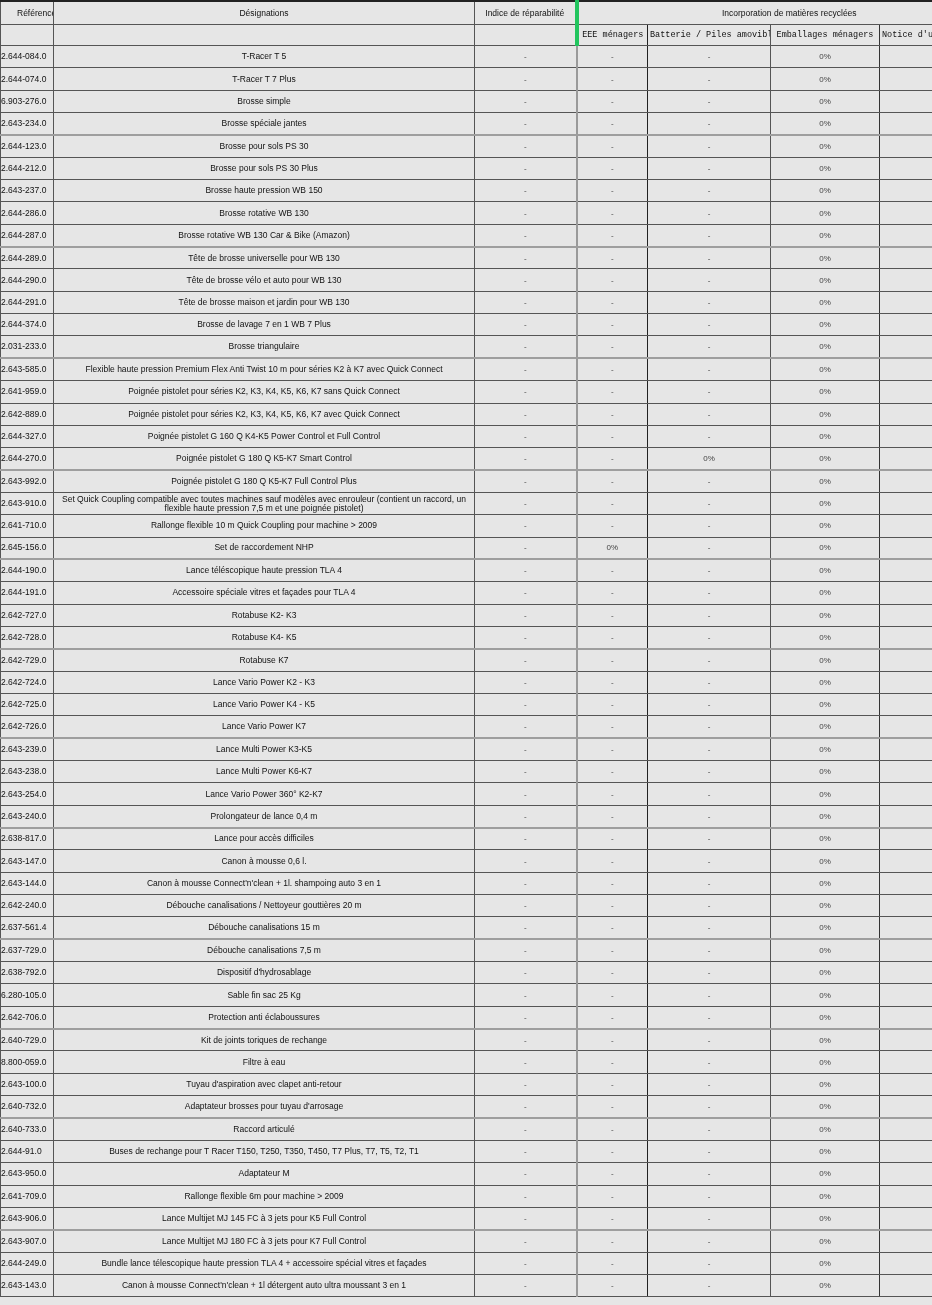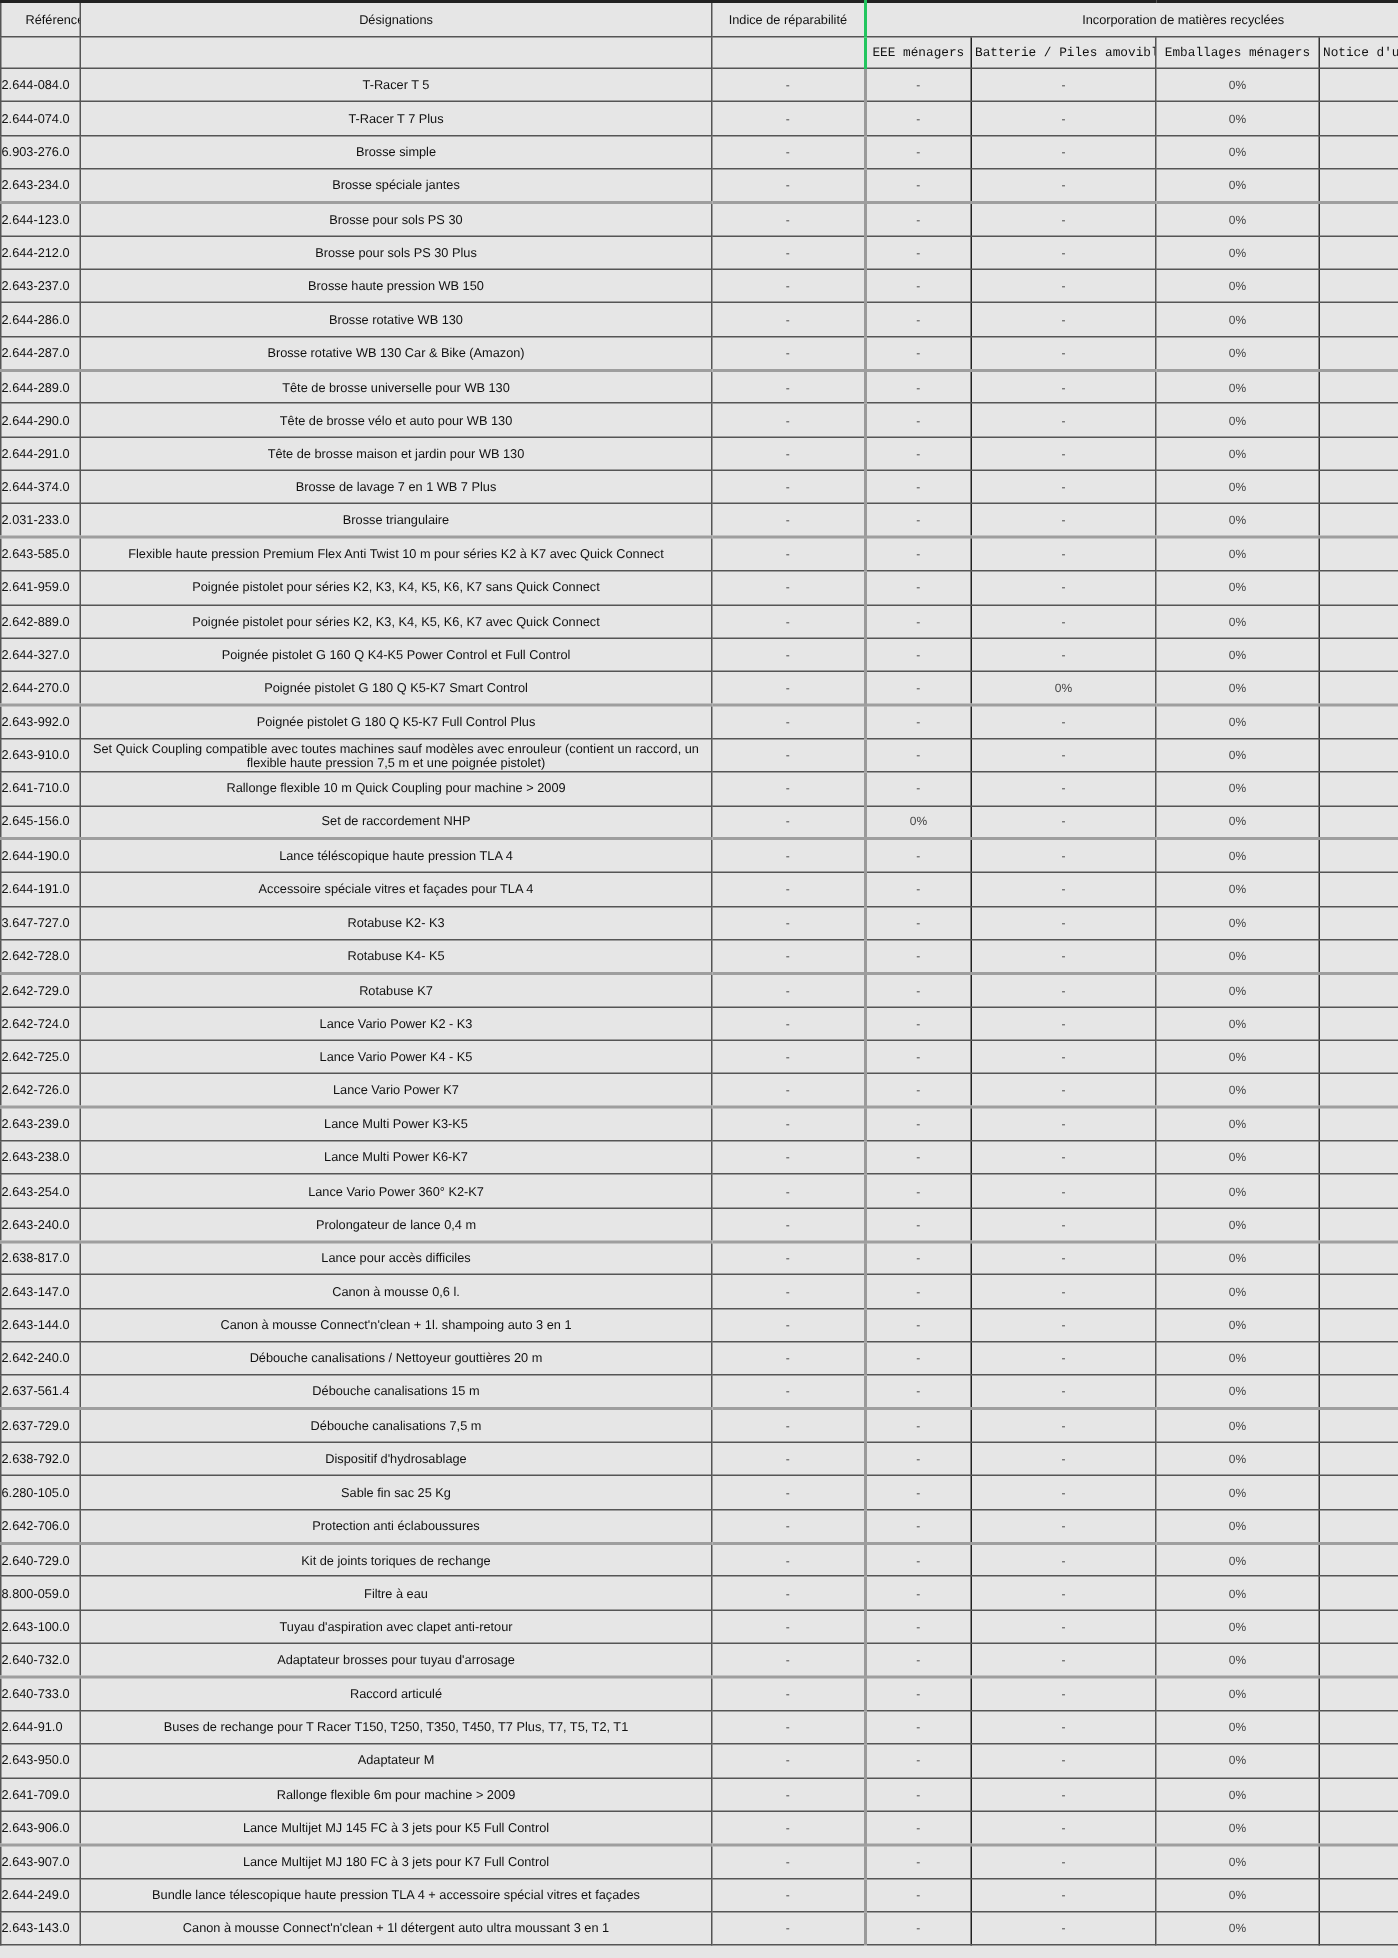--- a/index.html
+++ b/index.html
@@ -35,21 +35,21 @@
       white-space: nowrap;
     }
     th { font-weight: normal; color: #111; }
     thead tr.h1 th { height: 22px; }
     thead tr.h2 th { height: 20px; font-family: Liberation Mono, monospace; }
     tbody tr { height: 22.35px; }
     td.ref { text-align: left; padding-left: 0; font-size: 8.5px; color: #111; }
     td.des { font-size: 8.5px; color: #111; white-space: normal; }
     td.val { color: #444; font-size: 8px; }
     td.rep { border-right: 2px solid #9a9a9a; }
-    th.rep { border-right: 2px solid #22c55e; }
+    th.rep { border-right: 4px solid #22c55e; }
     td.eee, th.eee { border-right: 1.5px solid #222; }
     td.emb, th.emb { border-right: 1.5px solid #333; }
     tbody tr.sep td { border-bottom: 2px solid #9e9e9e; }
   </style>
 </head>
 <body>
 
 <div class="sheet">
   <table>
     <colgroup>
@@ -298,21 +298,21 @@
         <tr>
           <td class="ref">2.644-191.0</td>
           <td class="des">Accessoire spéciale vitres et façades pour TLA 4</td>
           <td class="val rep">-</td>
           <td class="val eee">-</td>
           <td class="val">-</td>
           <td class="val emb">0%</td>
           <td class="val"></td>
         </tr>
         <tr>
-          <td class="ref">3.647-727.0</td>
+          <td class="ref">2.642-727.0</td>
           <td class="des">Rotabuse K2- K3</td>
           <td class="val rep">-</td>
           <td class="val eee">-</td>
           <td class="val">-</td>
           <td class="val emb">0%</td>
           <td class="val"></td>
         </tr>
         <tr class="sep">
           <td class="ref">2.642-728.0</td>
           <td class="des">Rotabuse K4- K5</td>

